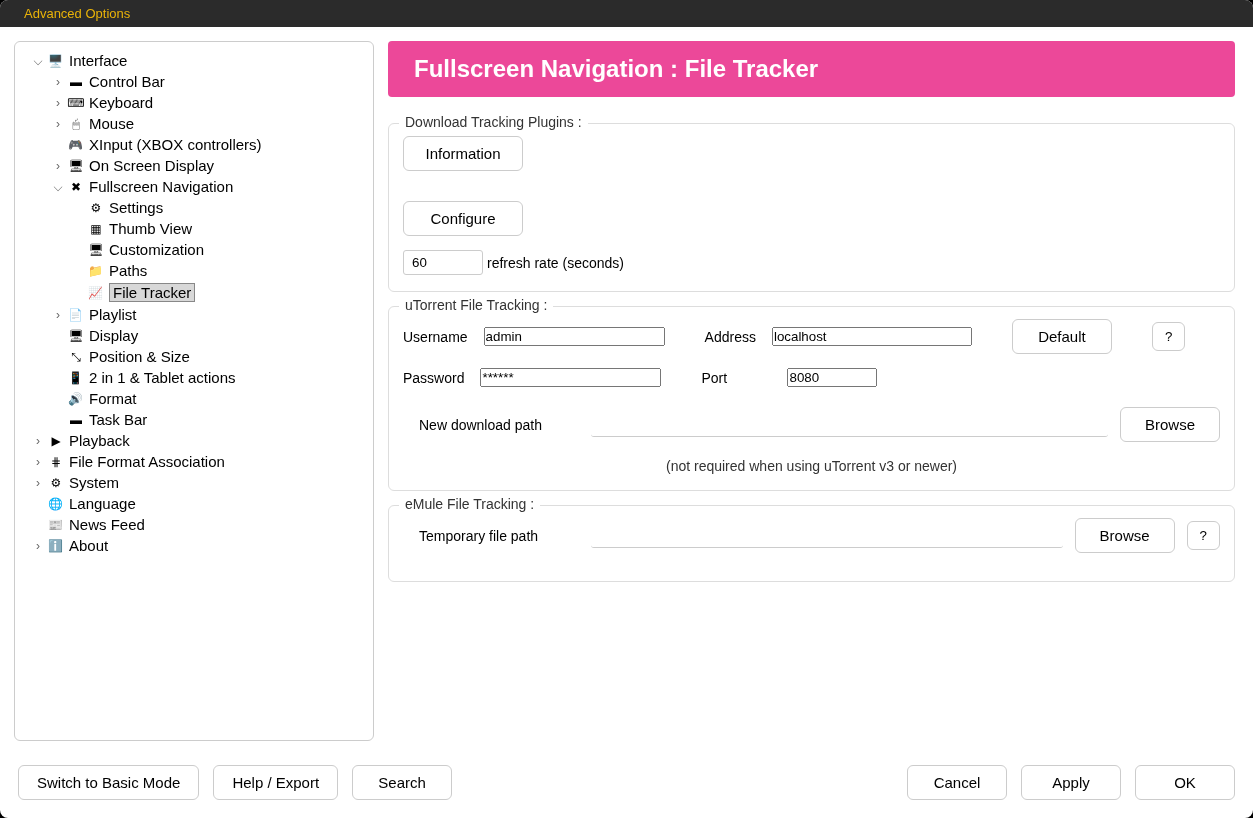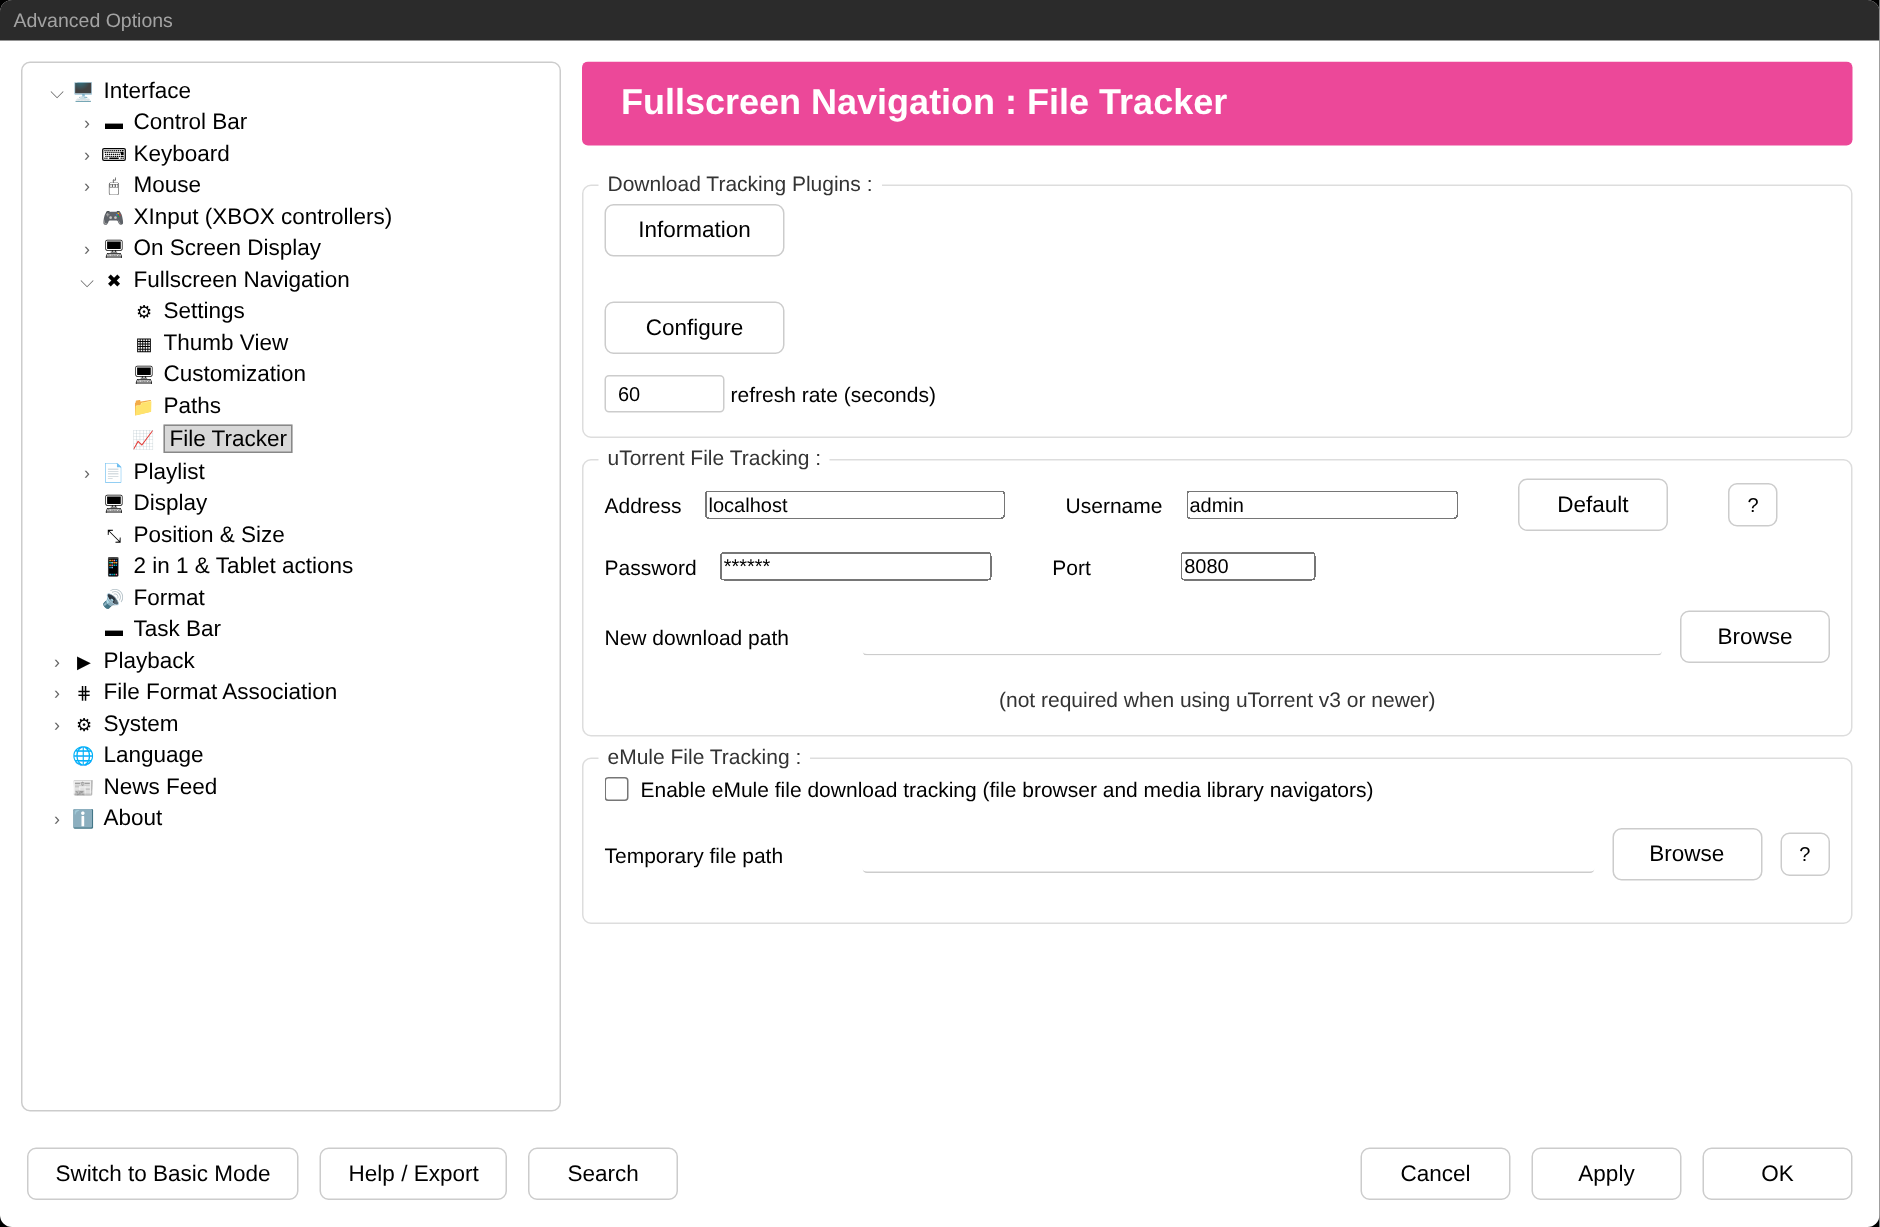--- a/index.html
+++ b/index.html
@@ -1,18 +1,18 @@
 <!DOCTYPE html>
 <html><head>
 <meta charset="utf-8">
 <style>
 * { box-sizing: border-box; margin: 0; padding: 0; }
 body { font-family: "Segoe UI", Arial, sans-serif; font-size: 14px; background: #000; width: 1253px; height: 818px; overflow: hidden; }
 .window { background: #fff; width: 1253px; height: 818px; display: flex; flex-direction: column; border-radius: 8px; overflow: hidden; }
-.titlebar { background: #2b2b2b; color: #a3a3a3; padding: 6px 9px; font-size: 13px; }
+.titlebar { background: #2b2b2b; color: #eab308; padding: 6px 24px; font-size: 13px; }
 .content { flex: 1; display: flex; padding: 14px; gap: 14px; overflow: hidden; }
 .tree-panel { width: 360px; border: 1px solid #ccc; border-radius: 6px; padding: 8px 4px; overflow-y: auto; }
 .tree { list-style: none; }
 .tree-item { display: flex; align-items: center; padding: 2px 4px; cursor: default; white-space: nowrap; }
 .tree-item .toggle { width: 14px; text-align: center; color: #666; font-size: 12px; margin-right: 2px; }
 .tree-item .icon { width: 18px; height: 16px; display: inline-flex; align-items: center; justify-content: center; margin-right: 4px; font-size: 12px; }
 .tree-item .label { font-size: 15px; }
 .tree-item.selected .label { background: #d8d8d8; border: 1px solid #888; padding: 0 3px; }
 .lvl1 { padding-left: 12px; }
 .lvl2 { padding-left: 32px; }
@@ -23,21 +23,21 @@
 .fieldset-legend { position: absolute; top: -10px; left: 10px; background: #fff; padding: 0 6px; color: #333; font-size: 14px; }
 .plugin-row { display: flex; gap: 14px; }
 .plugin-list { flex: 1; border: 1px solid #888; height: 120px; overflow: auto; }
 .plugin-item { display: flex; align-items: center; padding: 2px 6px; }
 .plugin-item.selected { background: #0a7be0; color: #fff; }
 .plugin-item input[type=checkbox] { margin-right: 6px; }
 .side-buttons { display: flex; flex-direction: column; gap: 30px; }
 .btn { border: 1px solid #ccc; background: #fff; border-radius: 6px; padding: 8px 18px; font-size: 15px; cursor: pointer; min-width: 120px; text-align: center; }
 .refresh-row { display: flex; align-items: center; gap: 4px; margin-top: 14px; }
 .refresh-row input { width: 80px; padding: 4px 8px; border: 1px solid #ccc; border-radius: 3px; }
-.form-row { display: flex; align-items: center; gap: 12px; margin-bottom: 12px; }
+.form-row { display: flex; align-items: center; gap: 12px; margin-bottom: 12px; margin-left: 16px; }
 .form-row label { min-width: 100px; }
 .form-row input[type=text], .form-row input[type=password] { border: none; border-bottom: 1px solid #ccc; padding: 4px 6px; width: 140px; font-size: 14px; }
 .checkbox-row { display: flex; align-items: center; gap: 8px; margin-bottom: 18px; }
 .checkbox-row input[type=checkbox] { width: 16px; height: 16px; accent-color: #0a7be0; }
 .two-col { display: flex; gap: 40px; align-items: center; margin-bottom: 14px; }
 .col { display: flex; align-items: center; gap: 16px; }
 .helpbtn { border: 1px solid #ccc; border-radius: 6px; padding: 6px 12px; background: #fff; cursor: pointer; }
 .path-input { flex: 1; border: 1px solid #ccc; border-radius: 3px; padding: 6px; }
 .hint { text-align: center; color: #333; font-size: 14px; margin-top: 16px; }
 .footer { display: flex; padding: 10px 18px 18px 18px; gap: 14px; align-items: center; }
@@ -191,26 +191,26 @@
         <div class="refresh-row">
           <input type="text" value="60" style="">
           <span>refresh rate (seconds)</span>
         </div>
       </div>
 
       <div class="fieldset">
         <div class="fieldset-legend">uTorrent File Tracking :</div>
         <div class="two-col">
           <div class="col">
+            <label>Username</label>
+            <input type="text" value="admin" style="">
+          </div>
+          <div class="col">
             <label>Address</label>
             <input type="text" style="width: 200px;" value="localhost">
-          </div>
-          <div class="col">
-            <label>Username</label>
-            <input type="text" value="admin" style="">
           </div>
           <button class="btn" style="min-width:100px">Default</button>
           <button class="helpbtn">?</button>
         </div>
         <div class="two-col">
           <div class="col">
             <label>Password</label>
             <input type="text" value="******" style="">
           </div>
           <div class="col">
@@ -221,24 +221,20 @@
         <div class="form-row" style="margin-top:20px">
           <label style="min-width:160px">New download path</label>
           <input type="text" class="path-input" value="" style="">
           <button class="btn" style="min-width:100px">Browse</button>
         </div>
         <div class="hint">(not required when using uTorrent v3 or newer)</div>
       </div>
 
       <div class="fieldset">
         <div class="fieldset-legend">eMule File Tracking :</div>
-        <div class="checkbox-row">
-          <input type="checkbox" style="">
-          <span>Enable eMule file download tracking (file browser and media library navigators)</span>
-        </div>
         <div class="form-row">
           <label style="min-width:160px">Temporary file path</label>
           <input type="text" class="path-input" value="" style="">
           <button class="btn" style="min-width:100px">Browse</button>
           <button class="helpbtn">?</button>
         </div>
       </div>
     </div>
   </div>
 

